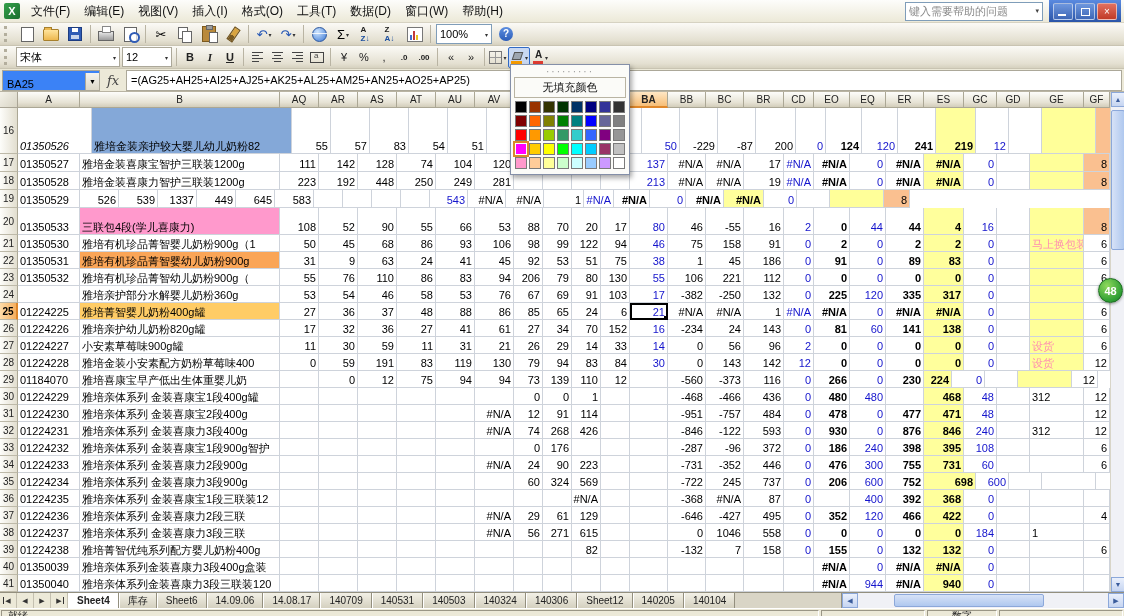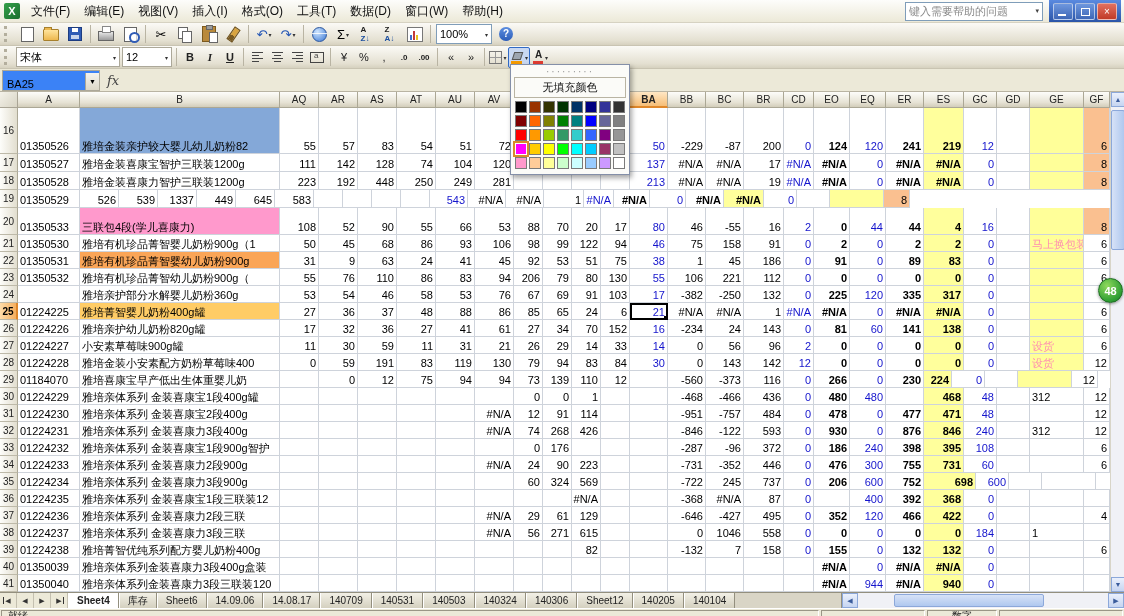--- a/index.html
+++ b/index.html
@@ -317,20 +317,21 @@
         </div>
       </div>
   </div>
 
   <div id="fxbar">
     <div class="namebox">
       <span class="nbtext">BA25</span>
       <span class="nb-dd">▼</span>
     </div>
     <div class="fx">fx</div>
+    <div class="formula">=(AG25+AH25+AI25+AJ25+AK25+AL25+AM25+AN25+AO25+AP25)</div>
   </div>
 
   <div id="sheet">
     <div id="colheaders">
         <div class="corner"></div>
         <div class="ch" style="width: 62px;">A</div>
         <div class="ch" style="width: 200px;">B</div>
         <div class="ch" style="width: 39px;">AQ</div>
         <div class="ch" style="width: 39px;">AR</div>
         <div class="ch" style="width: 39px;">AS</div>
@@ -351,21 +352,21 @@
         <div class="ch" style="width: 38px;">ER</div>
         <div class="ch" style="width: 40px;">ES</div>
         <div class="ch" style="width: 33px;">GC</div>
         <div class="ch" style="width: 33px;">GD</div>
         <div class="ch" style="width: 54px;">GE</div>
         <div class="ch" style="width: 26px;">GF</div>
       </div>
     <div id="rows">
         <div class="row" style="height: 46px;">
           <div class="rh">16</div>
-          <div class="cell" style="width: 62px;">01350526</div>
+          <div class="cell" style="width: 74px; font-style: italic;">01350526</div>
           <div class="cell" style="width: 200px; background: rgb(132, 168, 216);">雅培金装亲护较大婴儿幼儿奶粉82</div>
           <div class="cell num" style="width: 39px;">55</div>
           <div class="cell num" style="width: 39px;">57</div>
           <div class="cell num" style="width: 39px;">83</div>
           <div class="cell num" style="width: 39px;">54</div>
           <div class="cell num" style="width: 39px;">51</div>
           <div class="cell num" style="width: 39px;">72</div>
           <div class="cell num" style="width: 29px;"></div>
           <div class="cell num" style="width: 29px;"></div>
           <div class="cell num" style="width: 29px;"></div>

